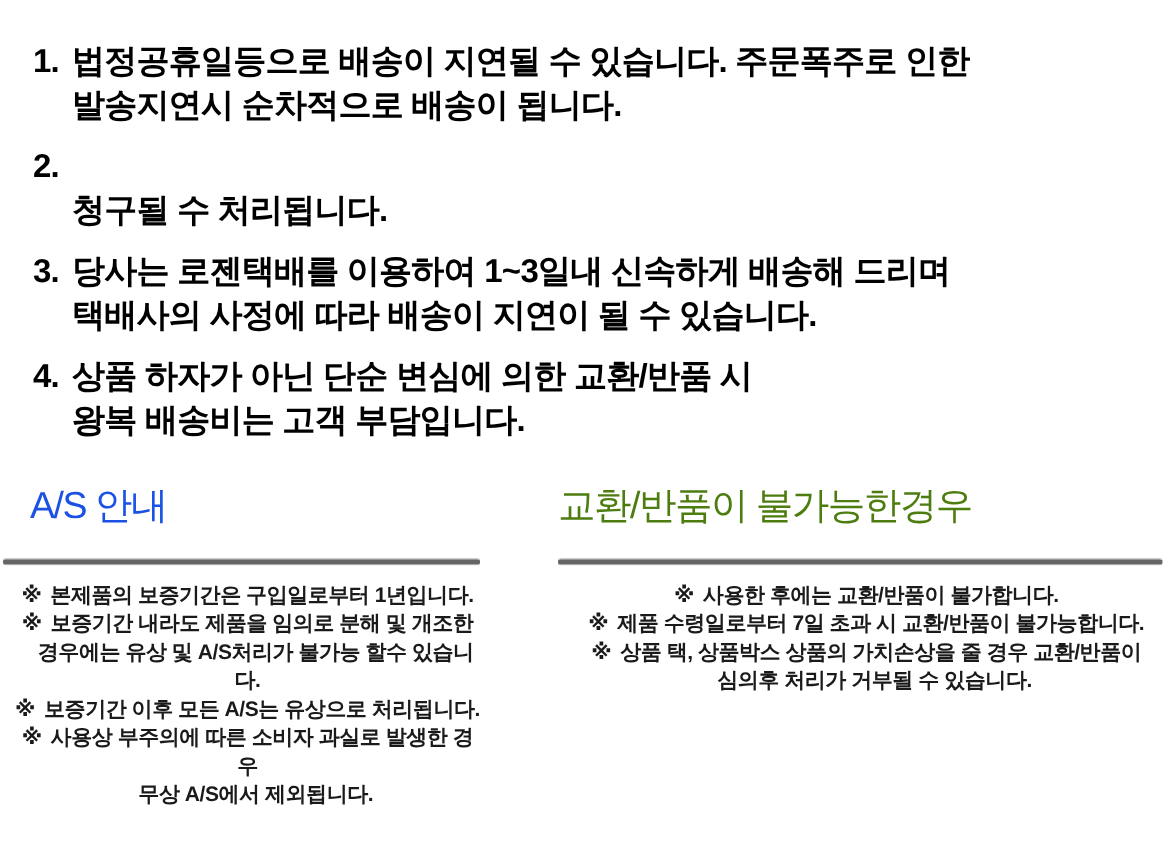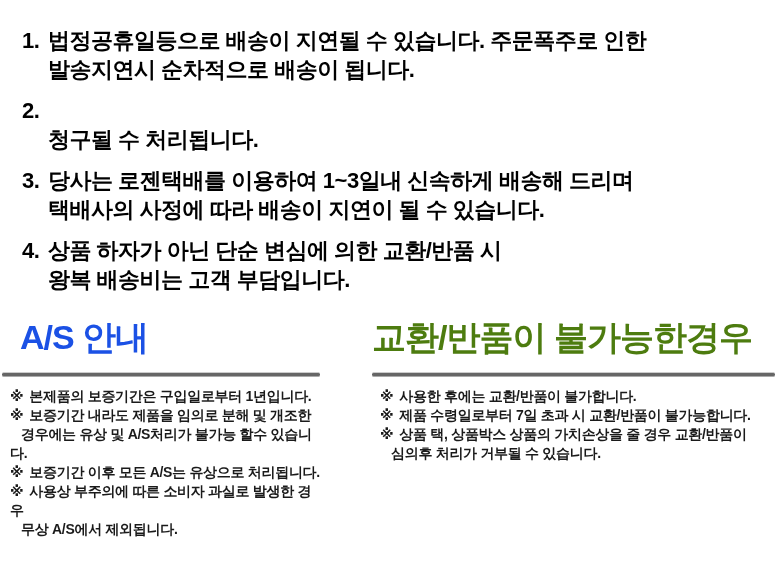--- a/index.html
+++ b/index.html
@@ -50,22 +50,22 @@
   }
   .col {
     position: absolute;
     top: 0;
   }
   .col-left  { left: 2px;   width: 318px; }
   .col-right { left: 372px; width: 403px; }
 
   .col-title {
     margin: 4px 0 0 0;
-    font-size: 34px;
-    font-weight: bold;
+    font-size: 25px;
+    font-weight: normal;
     line-height: 42px;
     letter-spacing: -1px;
     white-space: nowrap;
   }
   .col-left .col-title { margin-left: 18px; }
 
   .divider {
     margin: 14px 0 10px 0;
     border: 0;
     height: 3px;
@@ -75,20 +75,21 @@
     border-radius: 2px;
   }
 
   .sub-list {
     padding-left: 8px;
     font-size: 14px;
     font-weight: bold;
     line-height: 19px;
     letter-spacing: -0.3px;
     color: #1a1a1a;
+    text-align: center;
   }
   .sub-item { margin: 0; }
   .sub-bullet { margin-right: 6px; }
   .sub-cont { padding-left: 11px; }
 </style>
 </head>
 <body>
 
 <div class="page">
 

